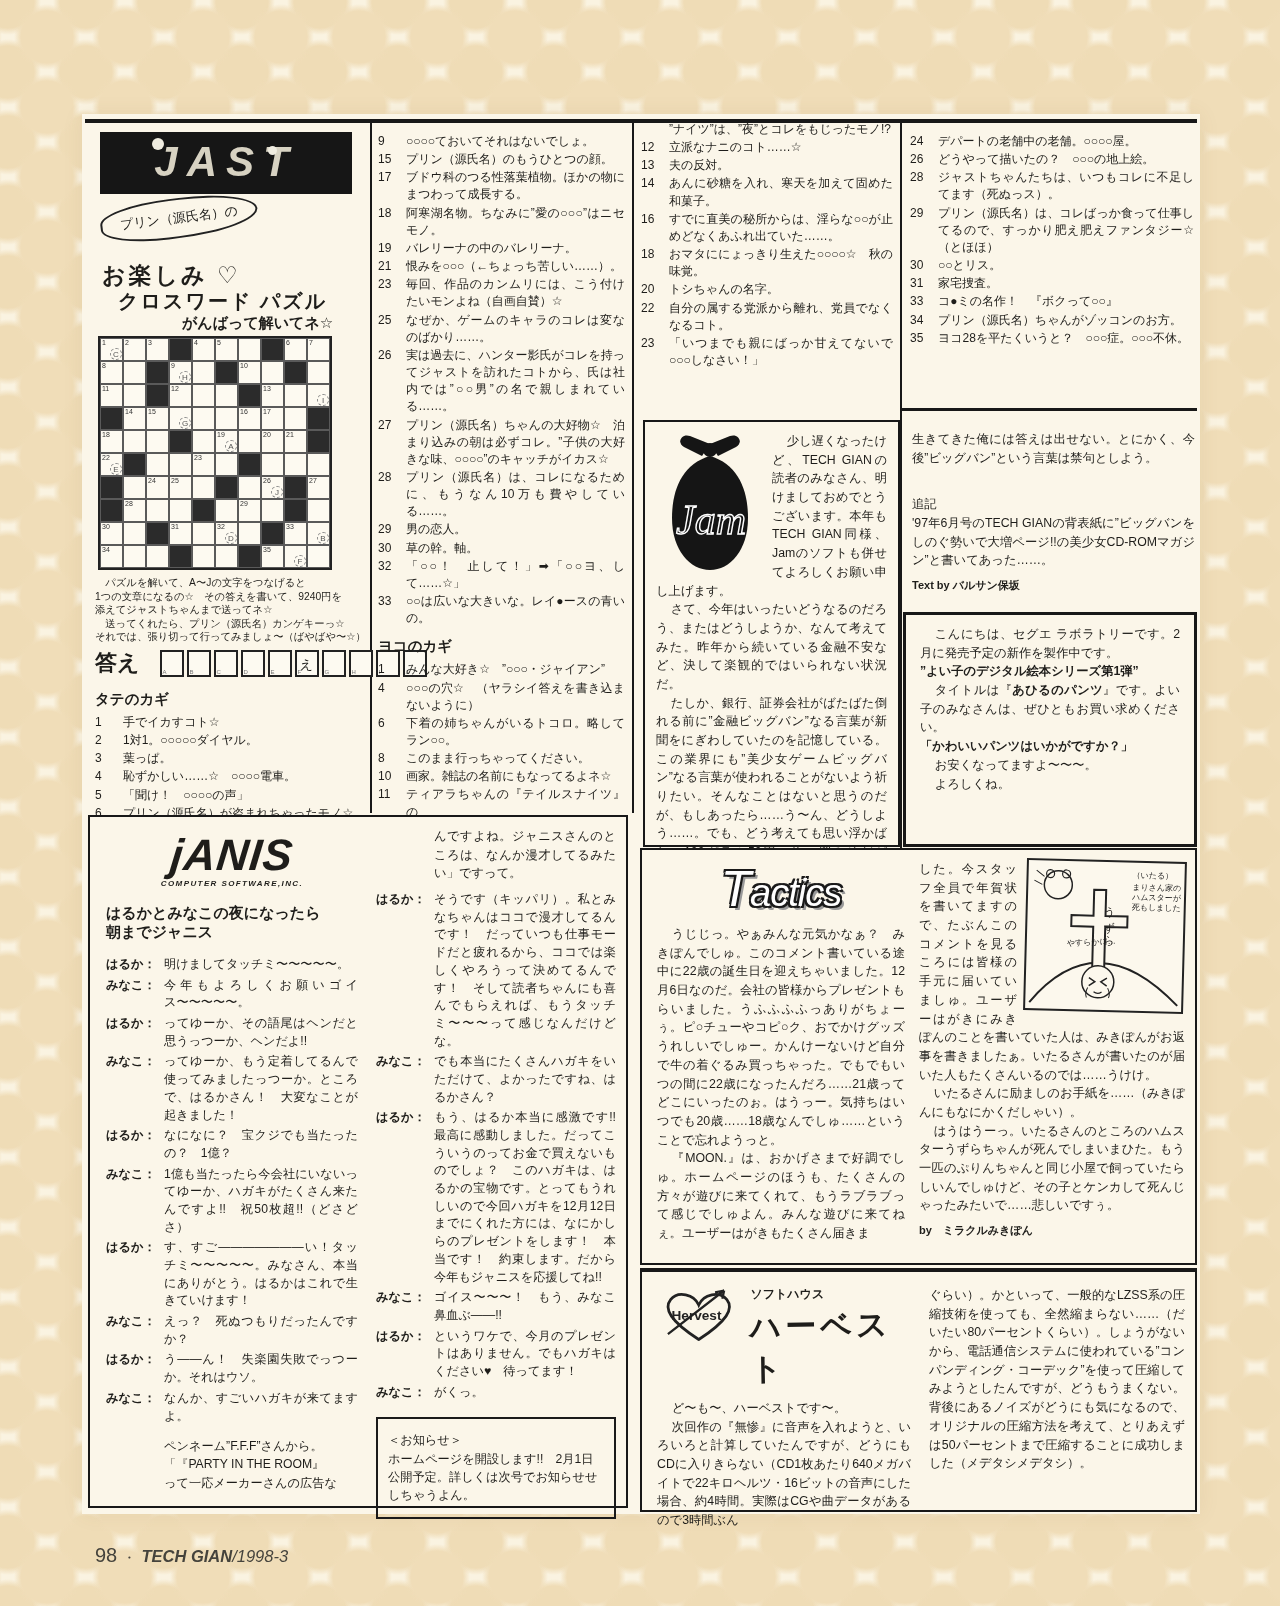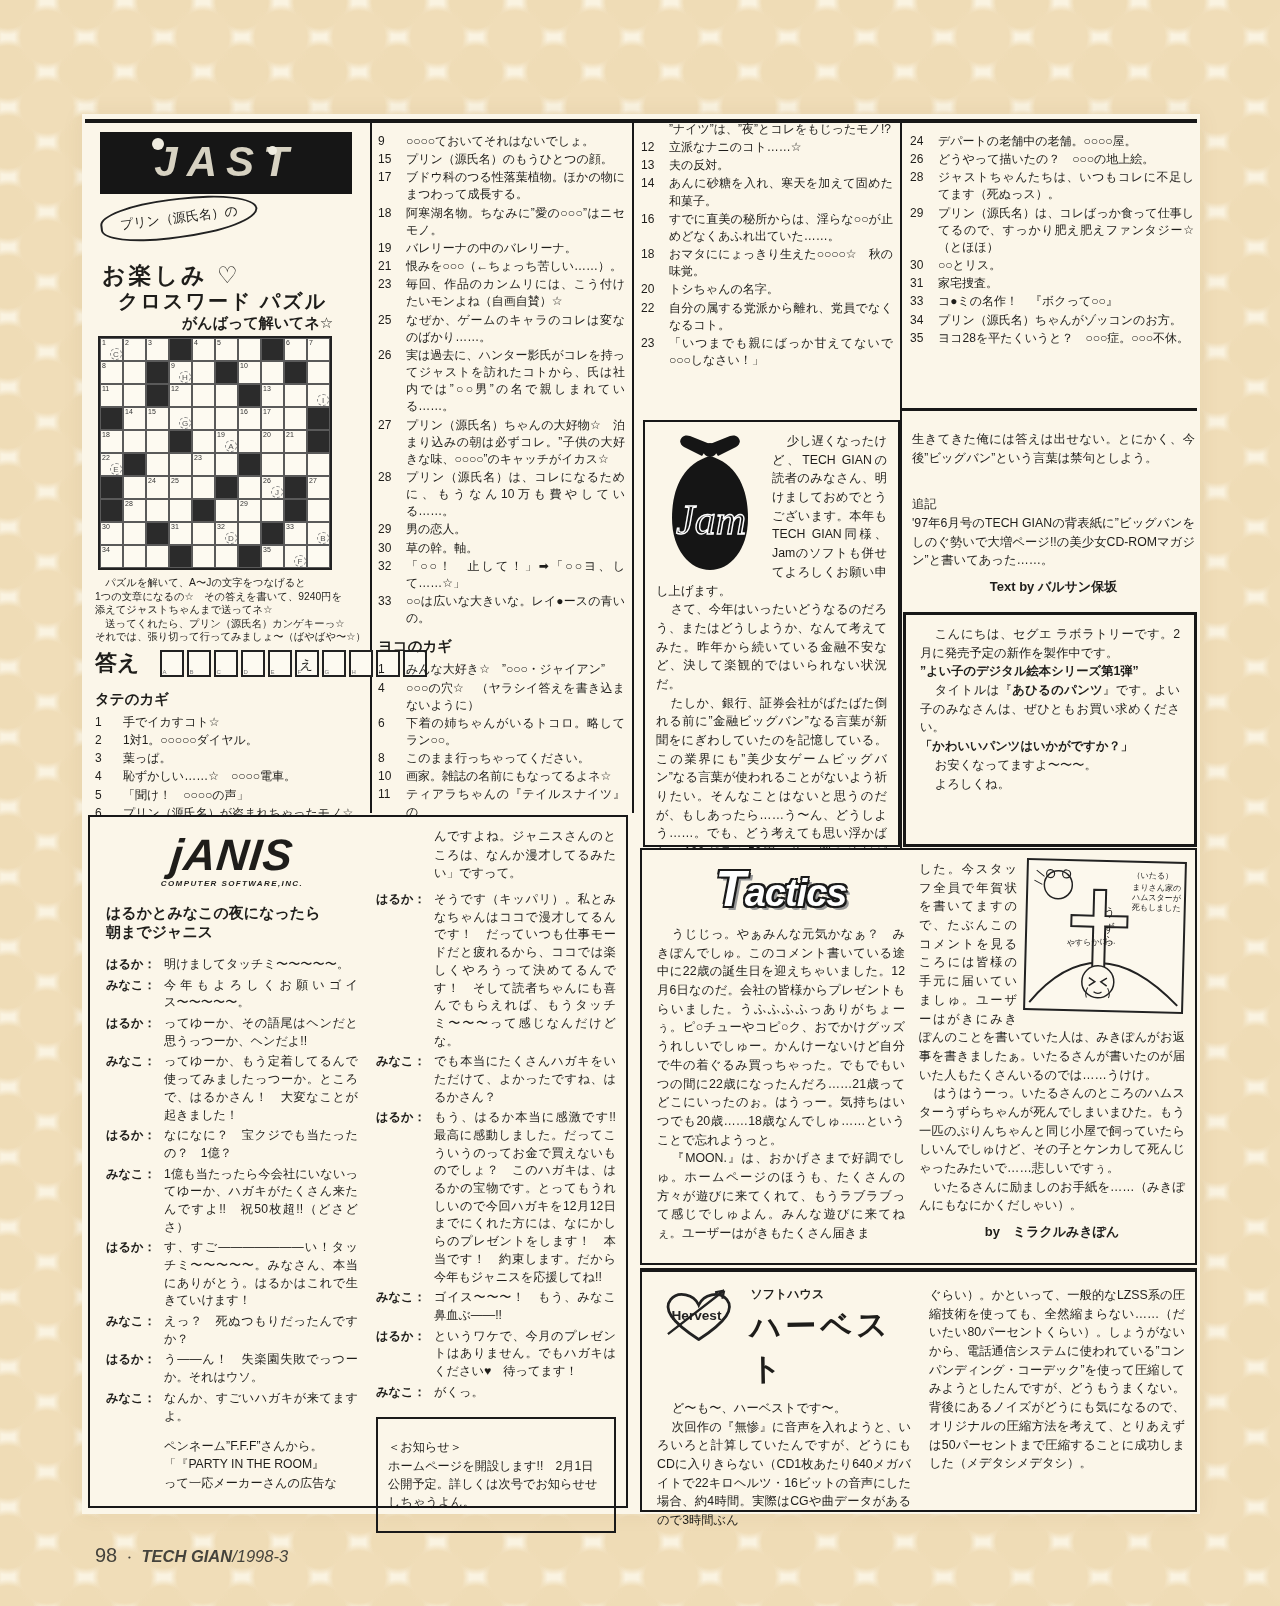--- a/index.html
+++ b/index.html
@@ -36,44 +36,44 @@
   .kagi{font-weight:bold;font-size:14.5px;margin:2px 0 5px}
   .clue{display:flex;font-size:12px;line-height:1.43;margin-bottom:1px;text-align:justify}
   .cn{flex:none;width:28px}
   .ct{flex:1}
   .lead{padding-left:28px;font-size:12px;line-height:1.43;margin-bottom:1px}
   .col{position:absolute}
   
   .jam-box{left:643px;top:420px;width:257px;height:427px;padding:10px 11px}
   .jam-logo{float:left;width:108px;height:142px;margin:2px 8px 2px 0}
   .jam-right{position:absolute;left:912px;top:430px;width:283px}
-  .byline{font-weight:bold;font-size:13px;text-align:center;margin-top:8px}
+  .byline{font-weight:bold;font-size:11px;text-align:left;margin-top:8px}
   
   .segue-box{left:903px;top:612px;width:294px;height:235px;border-width:3.5px;padding:10px 14px}
   .segue-title{font-weight:900;font-size:25px;text-align:center;letter-spacing:1px;margin:2px 0 10px}
   .bold-line{font-weight:900}
   
   .janis-box{left:88px;top:815px;width:540px;height:693px}
   .janis-col1{position:absolute;left:16px;top:12px;width:252px}
   .janis-col2{position:absolute;left:286px;top:10px;width:240px}
   .janis-logo{width:210px;margin:4px auto 2px;text-align:center;font-weight:900;font-style:italic;font-size:44px;letter-spacing:1px;transform:skewX(-6deg);line-height:1}
   .janis-sub{width:210px;margin:0 auto 16px;text-align:center;font-size:8px;letter-spacing:1.4px;font-style:italic;font-weight:bold}
   .janis-title1{font-weight:bold;font-size:15px}
   .janis-title2{font-weight:bold;font-size:15px;text-align:left;margin-bottom:14px}
   .dlg{display:flex;font-size:12.2px;line-height:1.45;margin-bottom:3px}
   .sp{flex:none;width:58px;font-weight:bold}
   .dt{flex:1;text-align:justify}
   .ffn{margin-top:12px;padding-left:58px;font-size:12.2px;line-height:1.5}
   .cont{padding-left:58px}
-  .notice{border:2px solid #1a1a1a;margin-top:16px;padding:19px 10px;font-size:12.2px;line-height:1.5}
+  .notice{border:2px solid #1a1a1a;margin-top:16px;padding:12px 10px;font-size:12.2px;line-height:1.5}
   
   .tactics-box{left:640px;top:848px;width:557px;height:417px}
   .tactics-col1{position:absolute;left:15px;top:8px;width:248px}
   .tactics-col2{position:absolute;left:277px;top:10px;width:266px}
-  .tactics-logo{text-align:center;font-weight:700;font-style:italic;font-size:38px;letter-spacing:-1px;color:#fff;
+  .tactics-logo{text-align:center;font-weight:400;font-style:italic;font-size:38px;letter-spacing:-1px;color:#fff;
     text-shadow:-2px -2px 0 #1a1a1a,2px -2px 0 #1a1a1a,-2px 2px 0 #1a1a1a,2px 2px 0 #1a1a1a,4px 4px 0 #9a9a9a;margin:2px 0 8px}
   .tactics-logo::first-letter{font-size:1.3em}
   .memorial{float:right;width:160px;height:152px;border:2px solid #222;background:#fcf8ed;transform:rotate(1.5deg);margin:0 0 6px 8px;position:relative}
   .memo{position:absolute;font-size:8px;line-height:1.25;color:#222}
   .cross-txt{position:absolute;left:74px;top:36px;writing-mode:vertical-rl;font-size:11px;letter-spacing:2px}
   
   .harvest-box{left:640px;top:1268px;width:557px;height:244px;border-top-width:4px}
   .harvest-col1{position:absolute;left:15px;top:12px;width:254px}
   .harvest-col2{position:absolute;left:287px;top:14px;width:256px}
   .harvest-logohead{display:flex;align-items:flex-start;margin-bottom:10px}
@@ -680,22 +680,22 @@
         <path d="M62 126 q-3 6 -1 10 M82 126 q3 6 1 10" fill="none" stroke="#222" stroke-width="1"></path>
       </svg>
       <div class="cross-txt">うずら</div>
       <div class="memo" style="left:104px;top:8px">（いたる）</div>
       <div class="memo prewrap" style="left:104px;top:20px">まりさん家の
 ハムスターが
 死もしました</div>
       <div class="memo" style="left:40px;top:76px;transform:rotate(-4deg)">やすらかに…</div>
     </div>
     <p class="jtext">した。今スタッフ全員で年賀状を書いてますので、たぶんこのコメントを見るころには皆様の手元に届いていましゅ。ユーザーはがきにみきぽんのことを書いていた人は、みきぽんがお返事を書きましたぁ。いたるさんが書いたのが届いた人もたくさんいるのでは……うけけ。</p>
+    <p class="jtext ind">いたるさんに励ましのお手紙を……（みきぽんにもなにかくだしゃい）。</p>
     <p class="jtext ind">はうはうーっ。いたるさんのところのハムスターうずらちゃんが死んでしまいまひた。もう一匹のぷりんちゃんと同じ小屋で飼っていたらしいんでしゅけど、その子とケンカして死んじゃったみたいで……悲しいですぅ。</p>
-    <p class="jtext ind">いたるさんに励ましのお手紙を……（みきぽんにもなにかくだしゃい）。</p>
     <div class="byline">by　ミラクルみきぽん</div>
   </div>
 </div>
 
 <div class="box harvest-box">
   <div class="harvest-col1">
     <div class="harvest-logohead">
       <svg width="92" height="62" viewBox="0 0 92 62">
         <path d="M46 20 C41 8 23 4 15 14 C7 24 15 38 46 58 C77 38 85 24 77 14 C69 4 51 8 46 20 Z" fill="none" stroke="#222" stroke-width="3"></path>
         <path d="M74 4 L12 52 M74 4 l-10 2 M74 4 l-2 9" fill="none" stroke="#222" stroke-width="2.5"></path>

